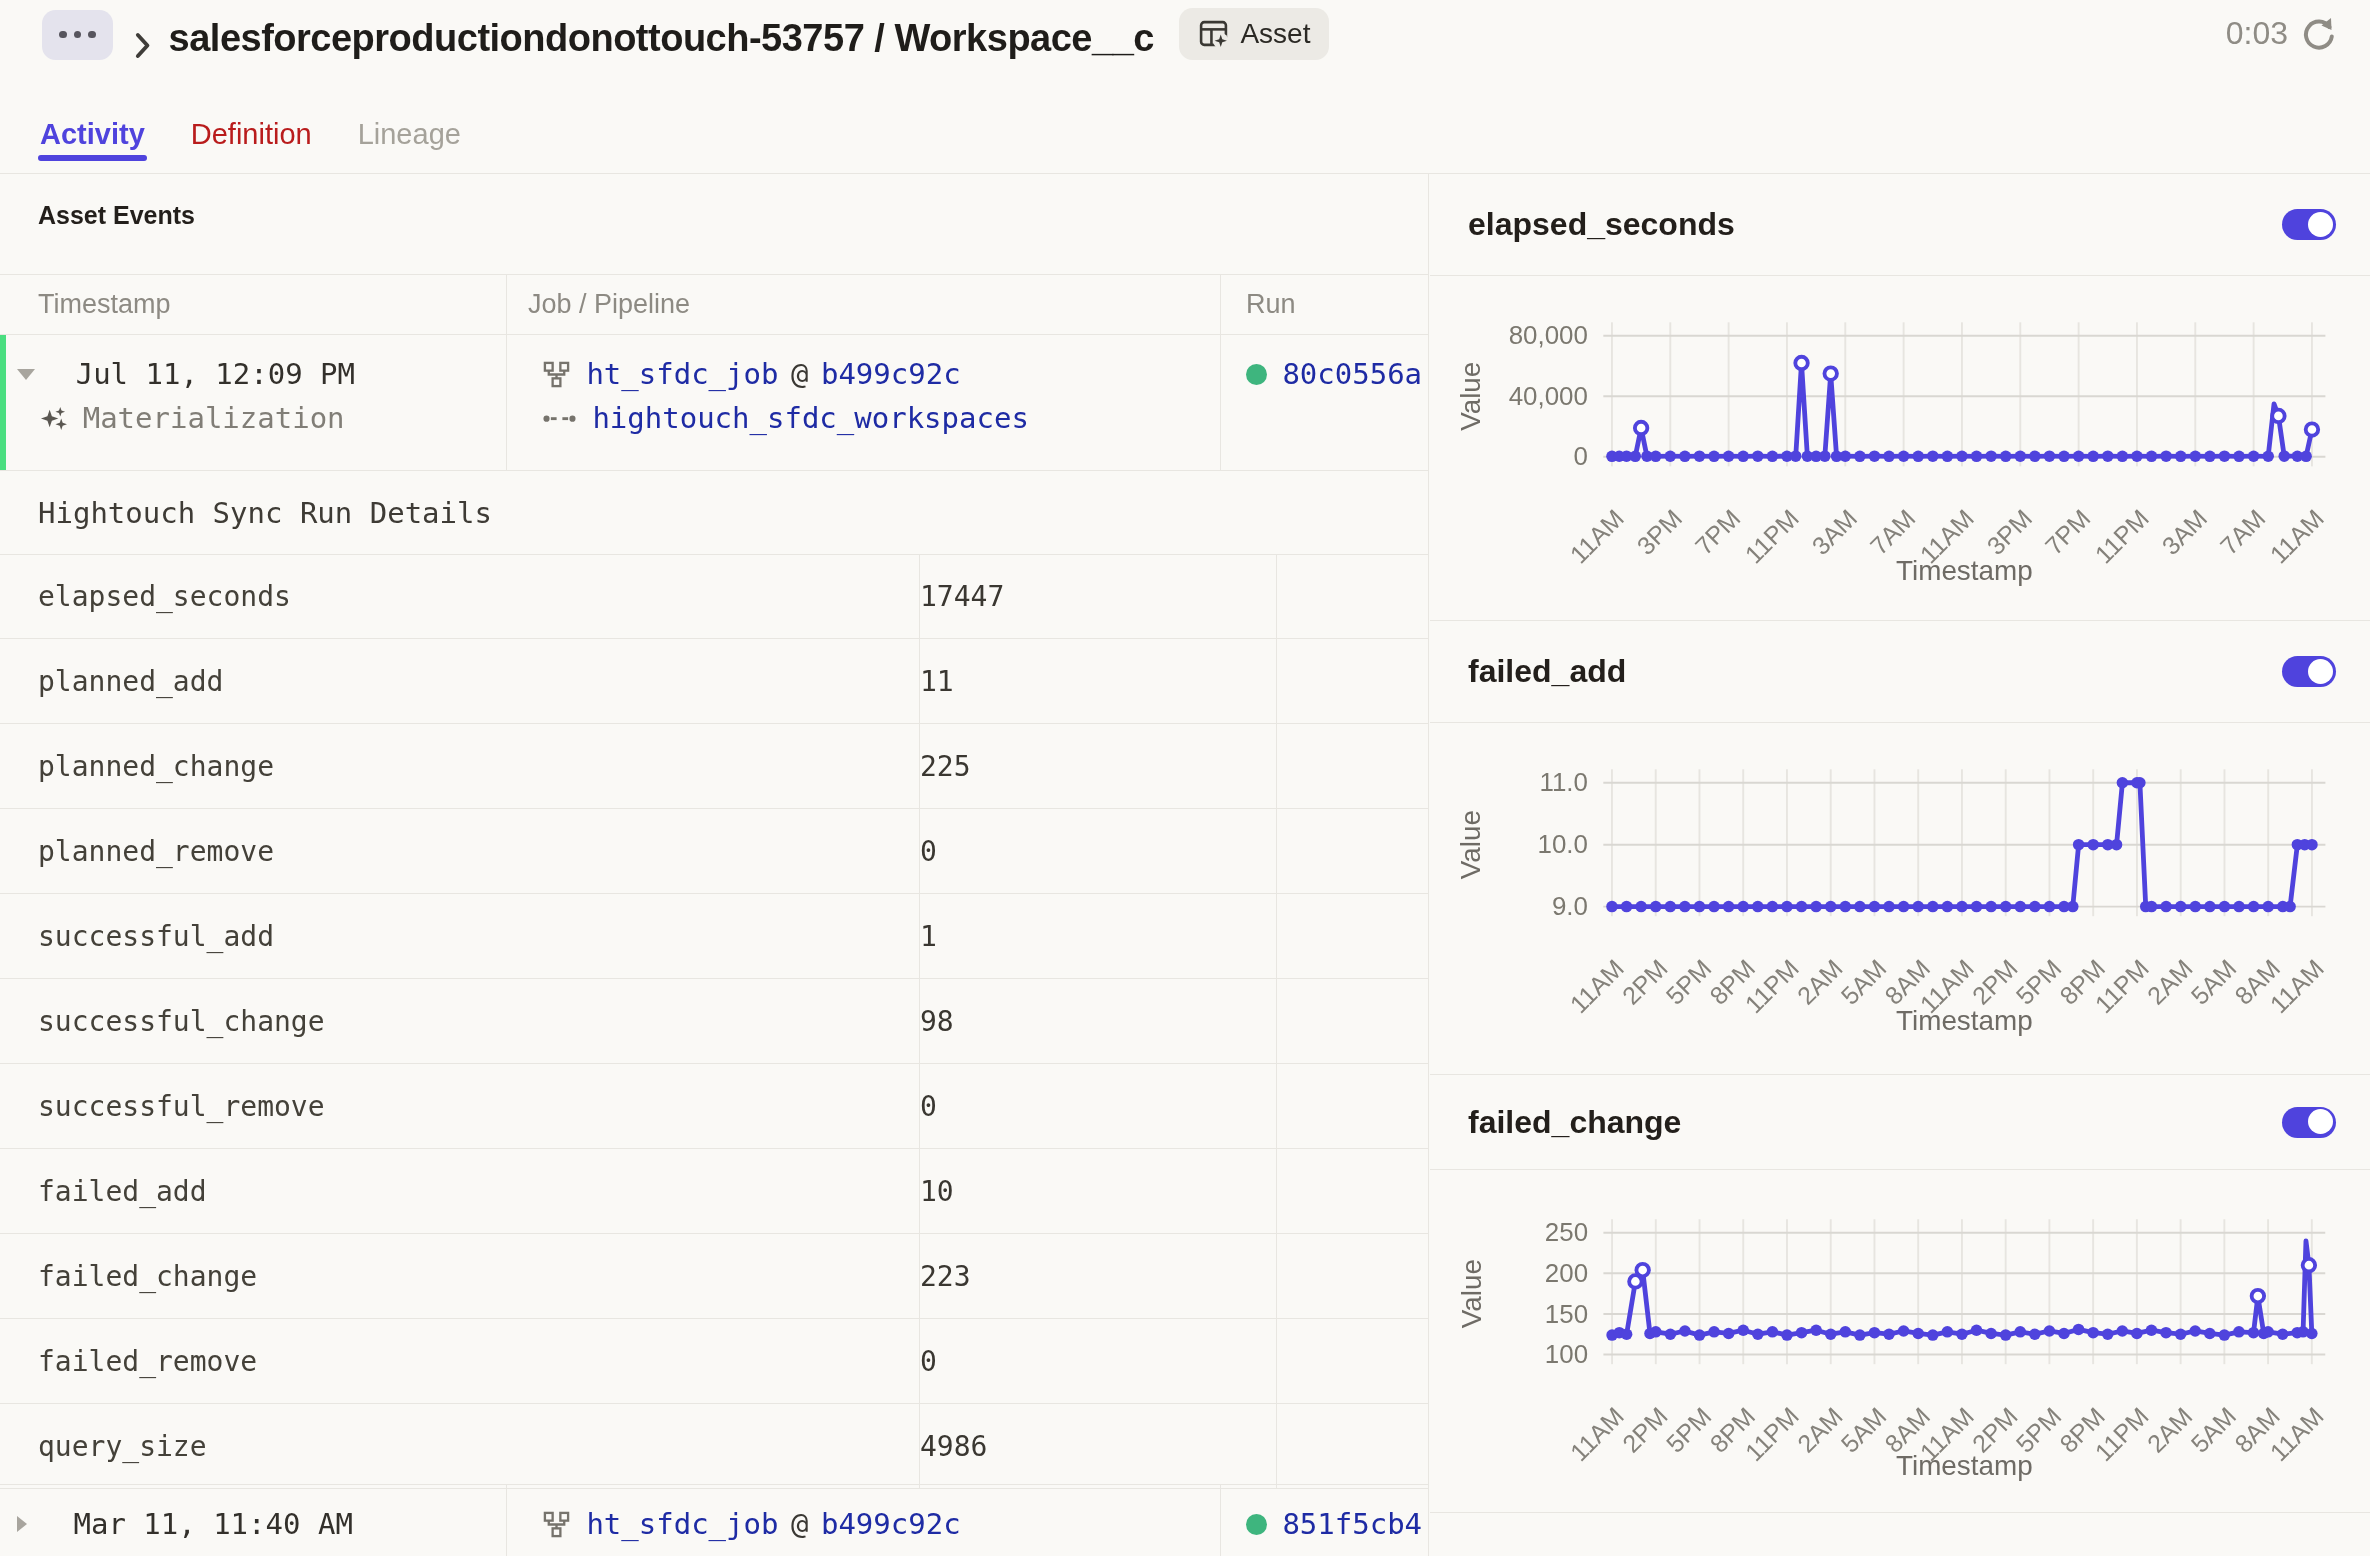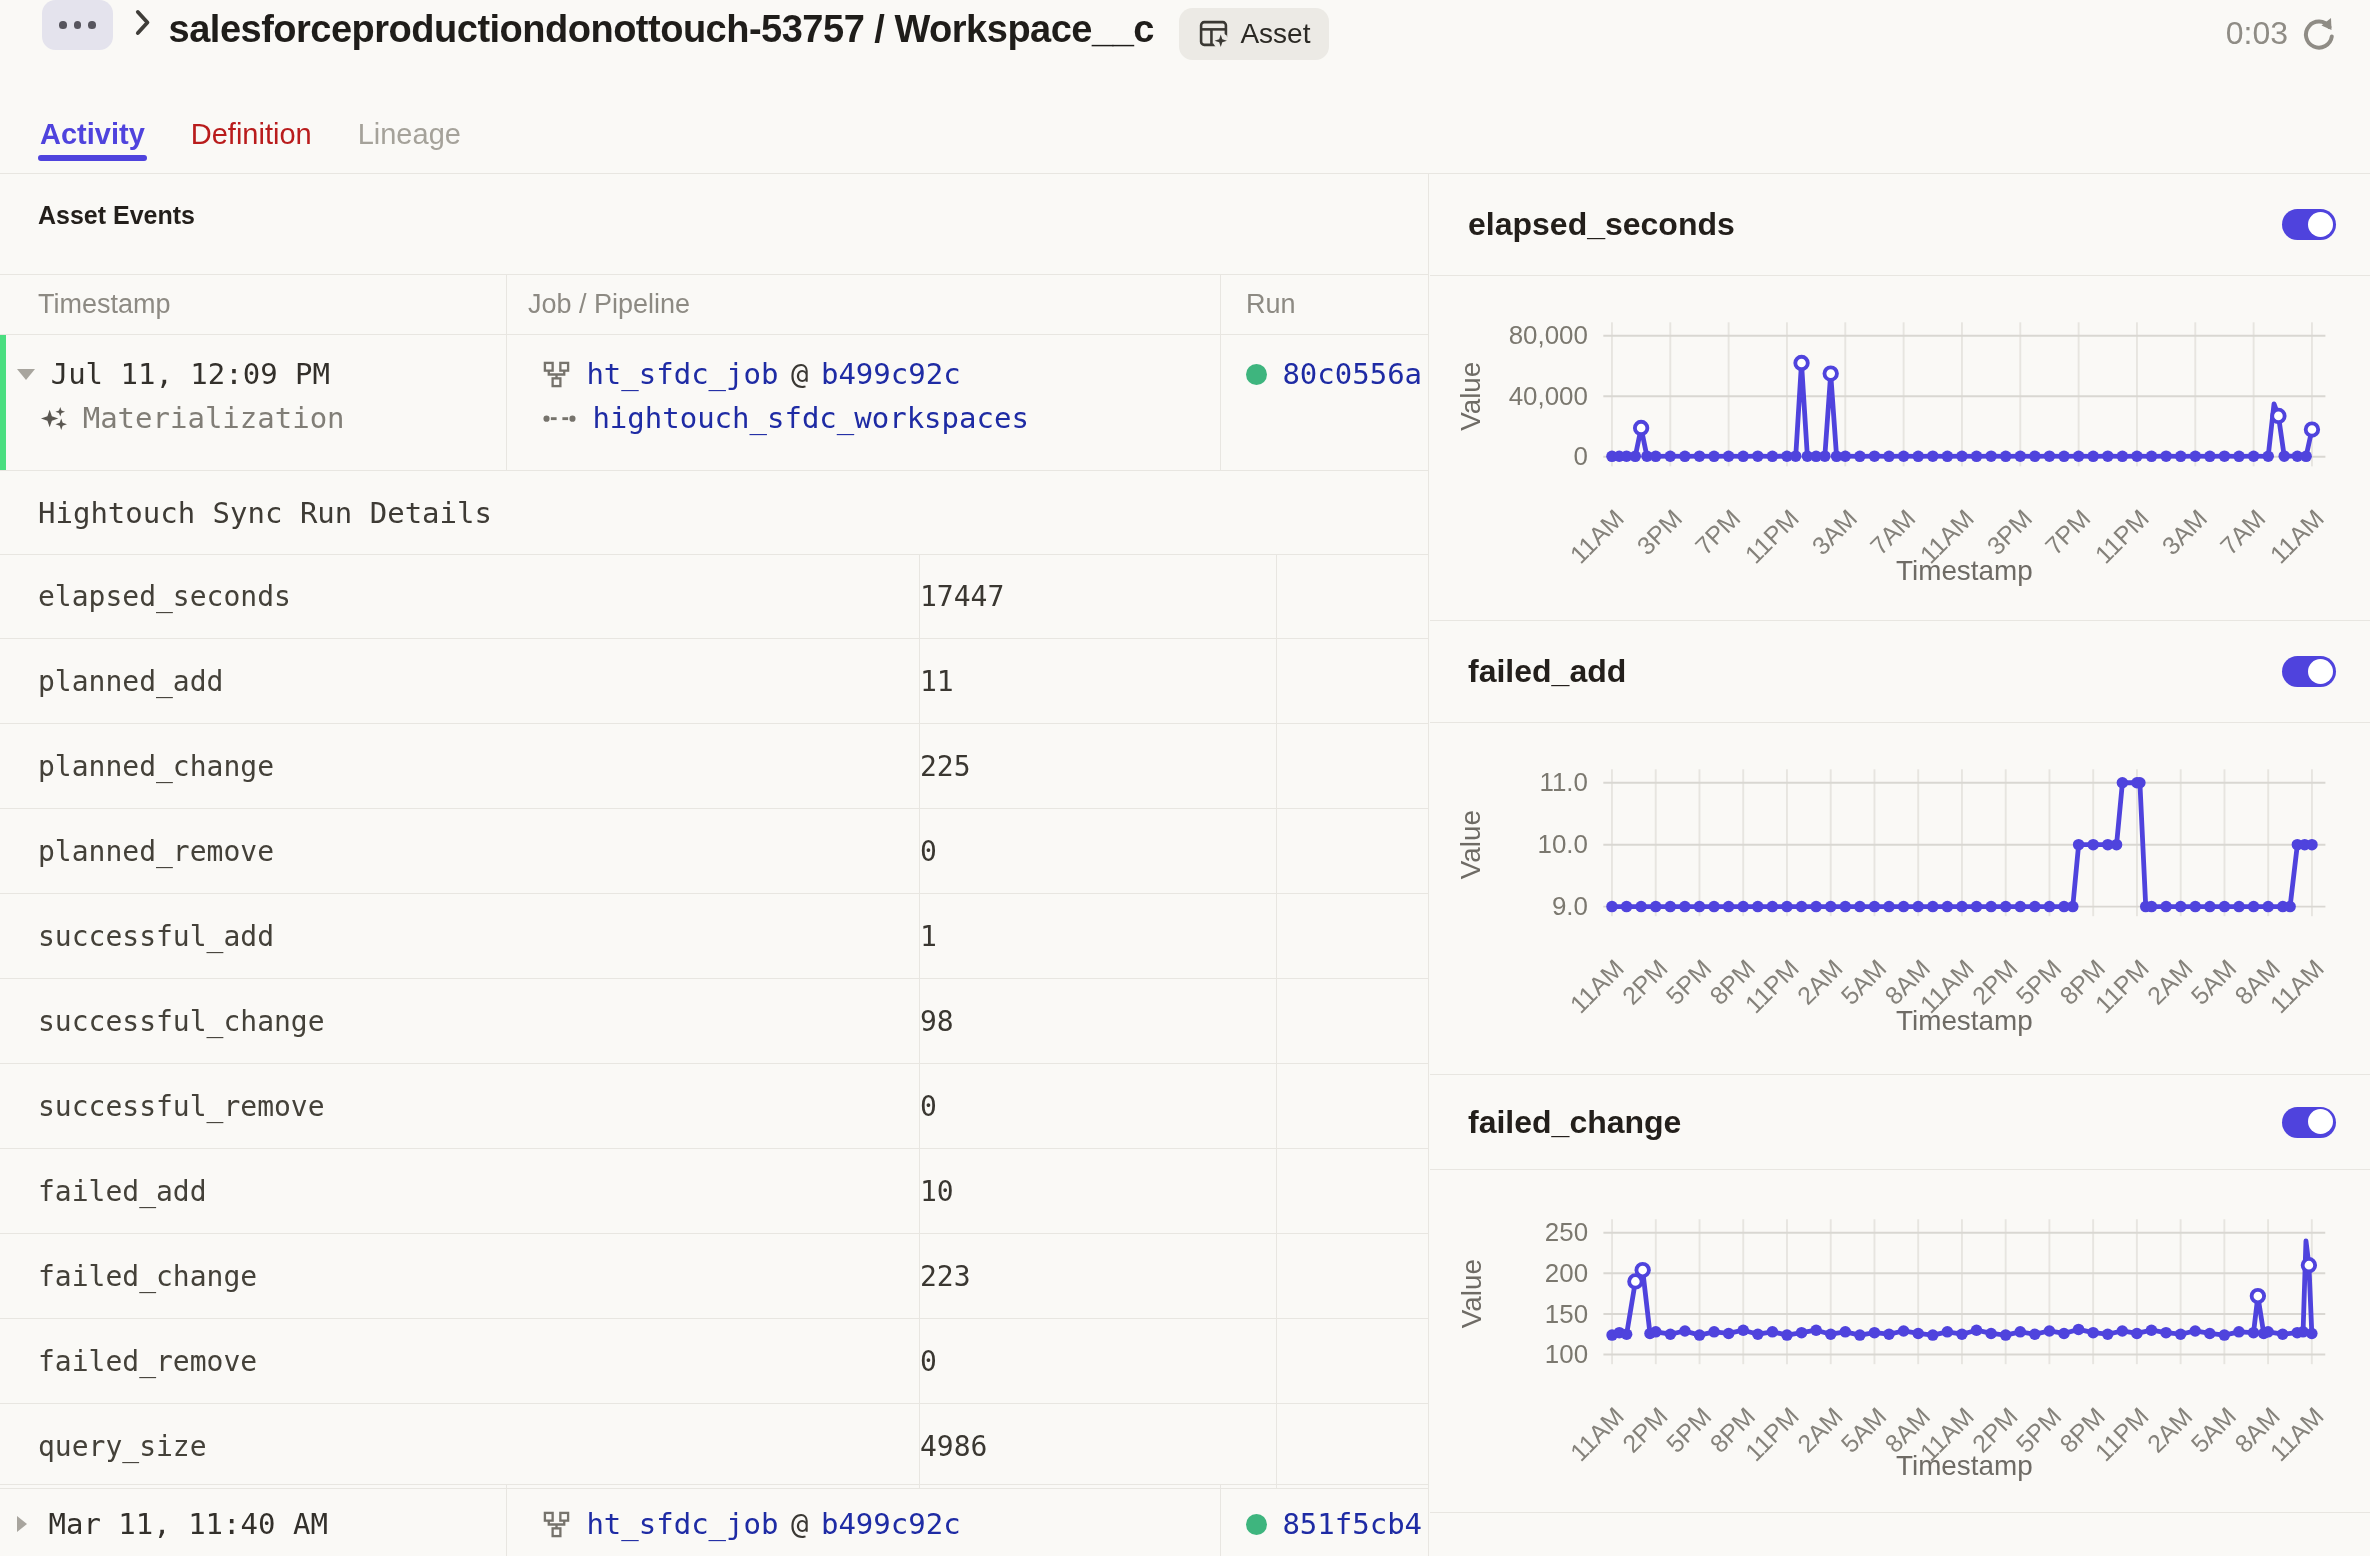--- a/index.html
+++ b/index.html
@@ -9,21 +9,21 @@
     font-family:"Liberation Sans",sans-serif;
     --border:#E8E6E1;--ink:#231F1B;--gray:#8D8A83;
     --mono-dark:#33302B;--mono-gray:#817E77;--link:#1E2BA4;
     --blurple:#4F43DD;--green:#3EB57E;
   }
   .mono{font-family:"DejaVu Sans Mono",monospace;}
 
   
   header{position:absolute;left:0;top:0;width:100%;height:67px;
     display:flex;align-items:center;justify-content:space-between;}
-  .crumb-left{display:flex;align-items:flex-start;margin-left:42px;}
+  .crumb-left{display:flex;align-items:flex-end;margin-left:42px;}
   .menu-btn{width:71px;height:50px;border:none;border-radius:13.4px;background:#E4E3ED;
     display:flex;align-items:center;justify-content:center;gap:6.7px;cursor:pointer;margin-top:-7.7px;}
   .menu-btn .dot{width:7.7px;height:7.7px;border-radius:50%;background:#57555E;}
   .crumb-chevron{margin:0 17.3px 0 21px;display:flex;align-items:center;}
   .page-title{font-size:38px;font-weight:bold;color:#1F1D1A;margin:0;letter-spacing:-0.5px;white-space:nowrap;}
   .badge{display:flex;align-items:center;gap:11.5px;background:#ECEAE5;border-radius:13.4px;
     height:52px;padding:0 19px;margin-left:25px;font-size:28px;color:#2B2924;}
   .crumb-right{display:flex;align-items:center;gap:12px;margin-right:33px;}
   .timer{font-size:32px;color:#8F8C85;}
 
@@ -59,21 +59,21 @@
   .row1::before{content:"";position:absolute;left:0;top:0;bottom:0;width:5.8px;background:#4ADE80;}
   .row2{top:1310px;height:288px;border-top:1.9px solid var(--border);}
   .line{display:flex;align-items:center;gap:15.4px;height:44px;}
   .row1 .c1 .line:first-child,.row2 .c1 .line:first-child{margin-top:17.3px;}
   .row1 .c2 .line:first-child,.row2 .c2 .line:first-child{margin-top:17.3px;}
   .row1 .c3 .line,.row2 .c3 .line{margin-top:17.3px;}
   .c1{padding-left:17.3px;}
   .c1 .line.sub{padding-left:23px;}
   .c2{padding-left:35px;}
   .c3{padding-left:25px;}
-  .ts-text{font-size:29px;color:var(--mono-dark);white-space:nowrap;}
+  .ts-text{font-size:29px;color:var(--mono-dark);white-space:nowrap;margin-left:25px;}
   .type-text{font-size:29px;color:var(--mono-gray);}
   .linkline{display:flex;gap:12.5px;align-items:center;cursor:pointer;}
   .link-nav{font-size:29px;color:var(--link);white-space:nowrap;}
   .at-sep{font-size:29px;color:#3A3833;}
   .run-dot{width:21px;height:21px;border-radius:50%;background:var(--green);flex:none;}
   .caret-down{width:0;height:0;border-left:9.6px solid transparent;border-right:9.6px solid transparent;
     border-top:11.5px solid #A8A59E;cursor:pointer;flex:none;}
   .caret-right{width:0;height:0;border-top:8.6px solid transparent;border-bottom:8.6px solid transparent;
     border-left:10.6px solid #A8A59E;cursor:pointer;flex:none;margin-right:5.8px;}
 

